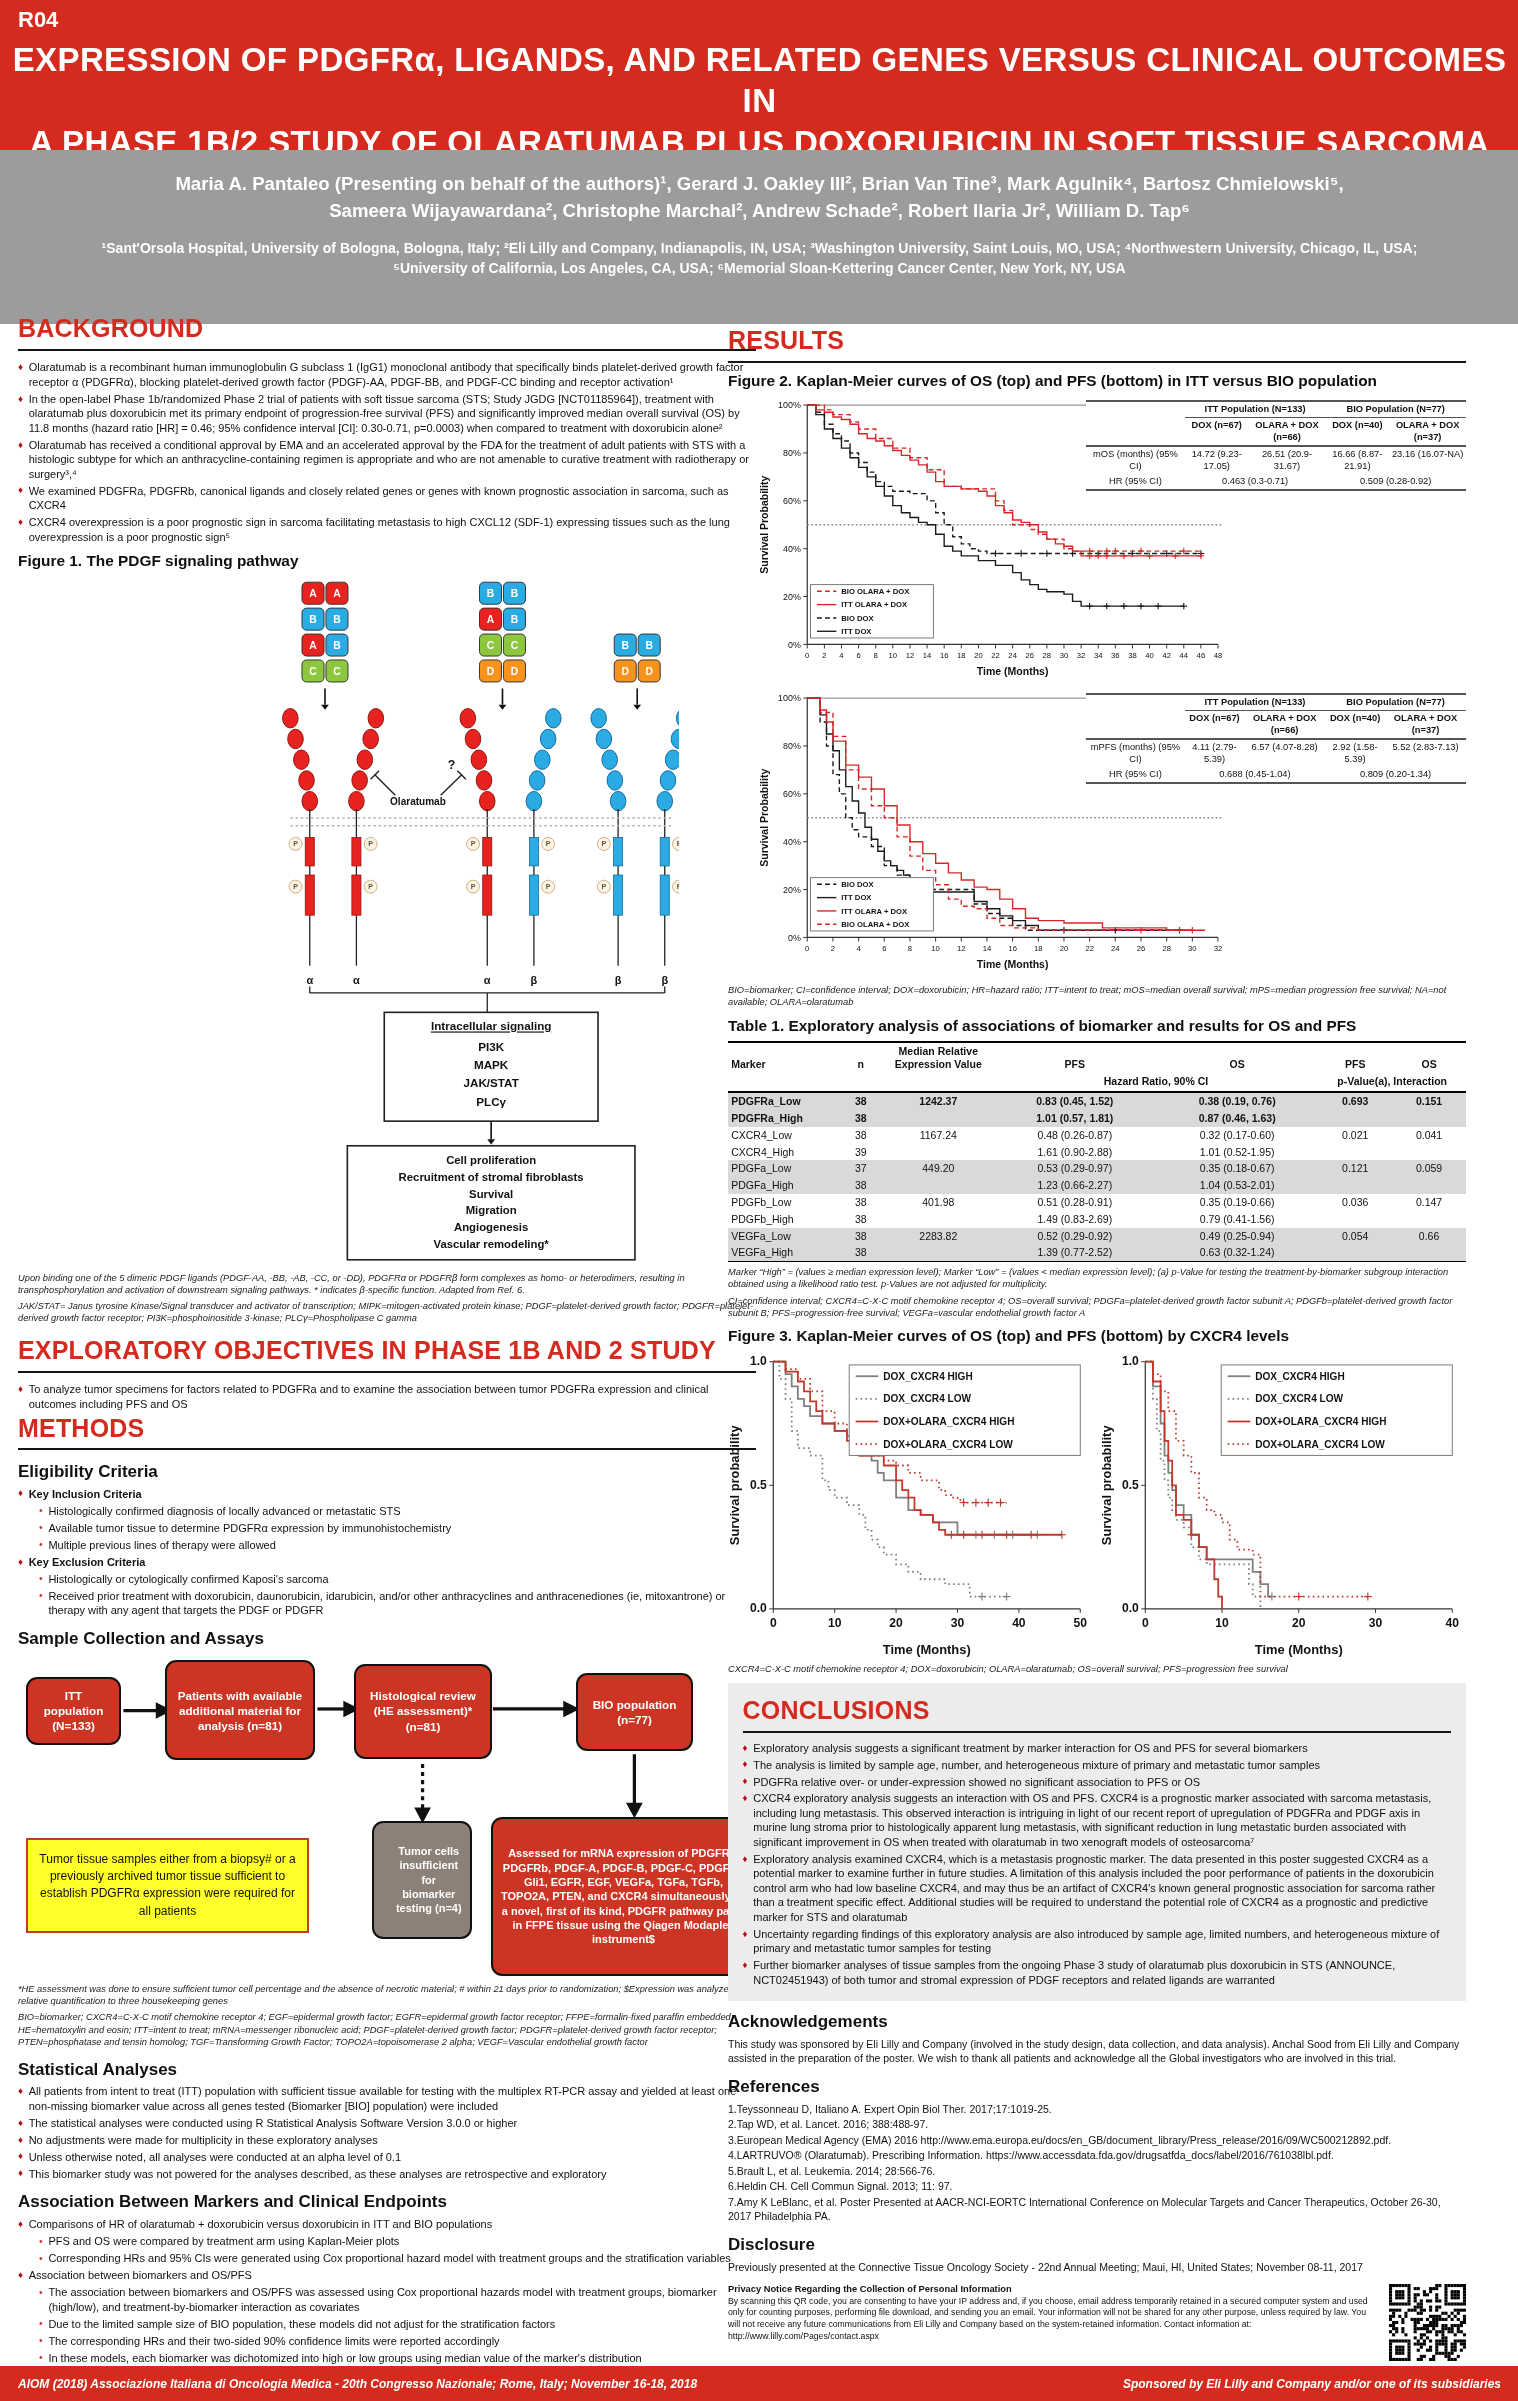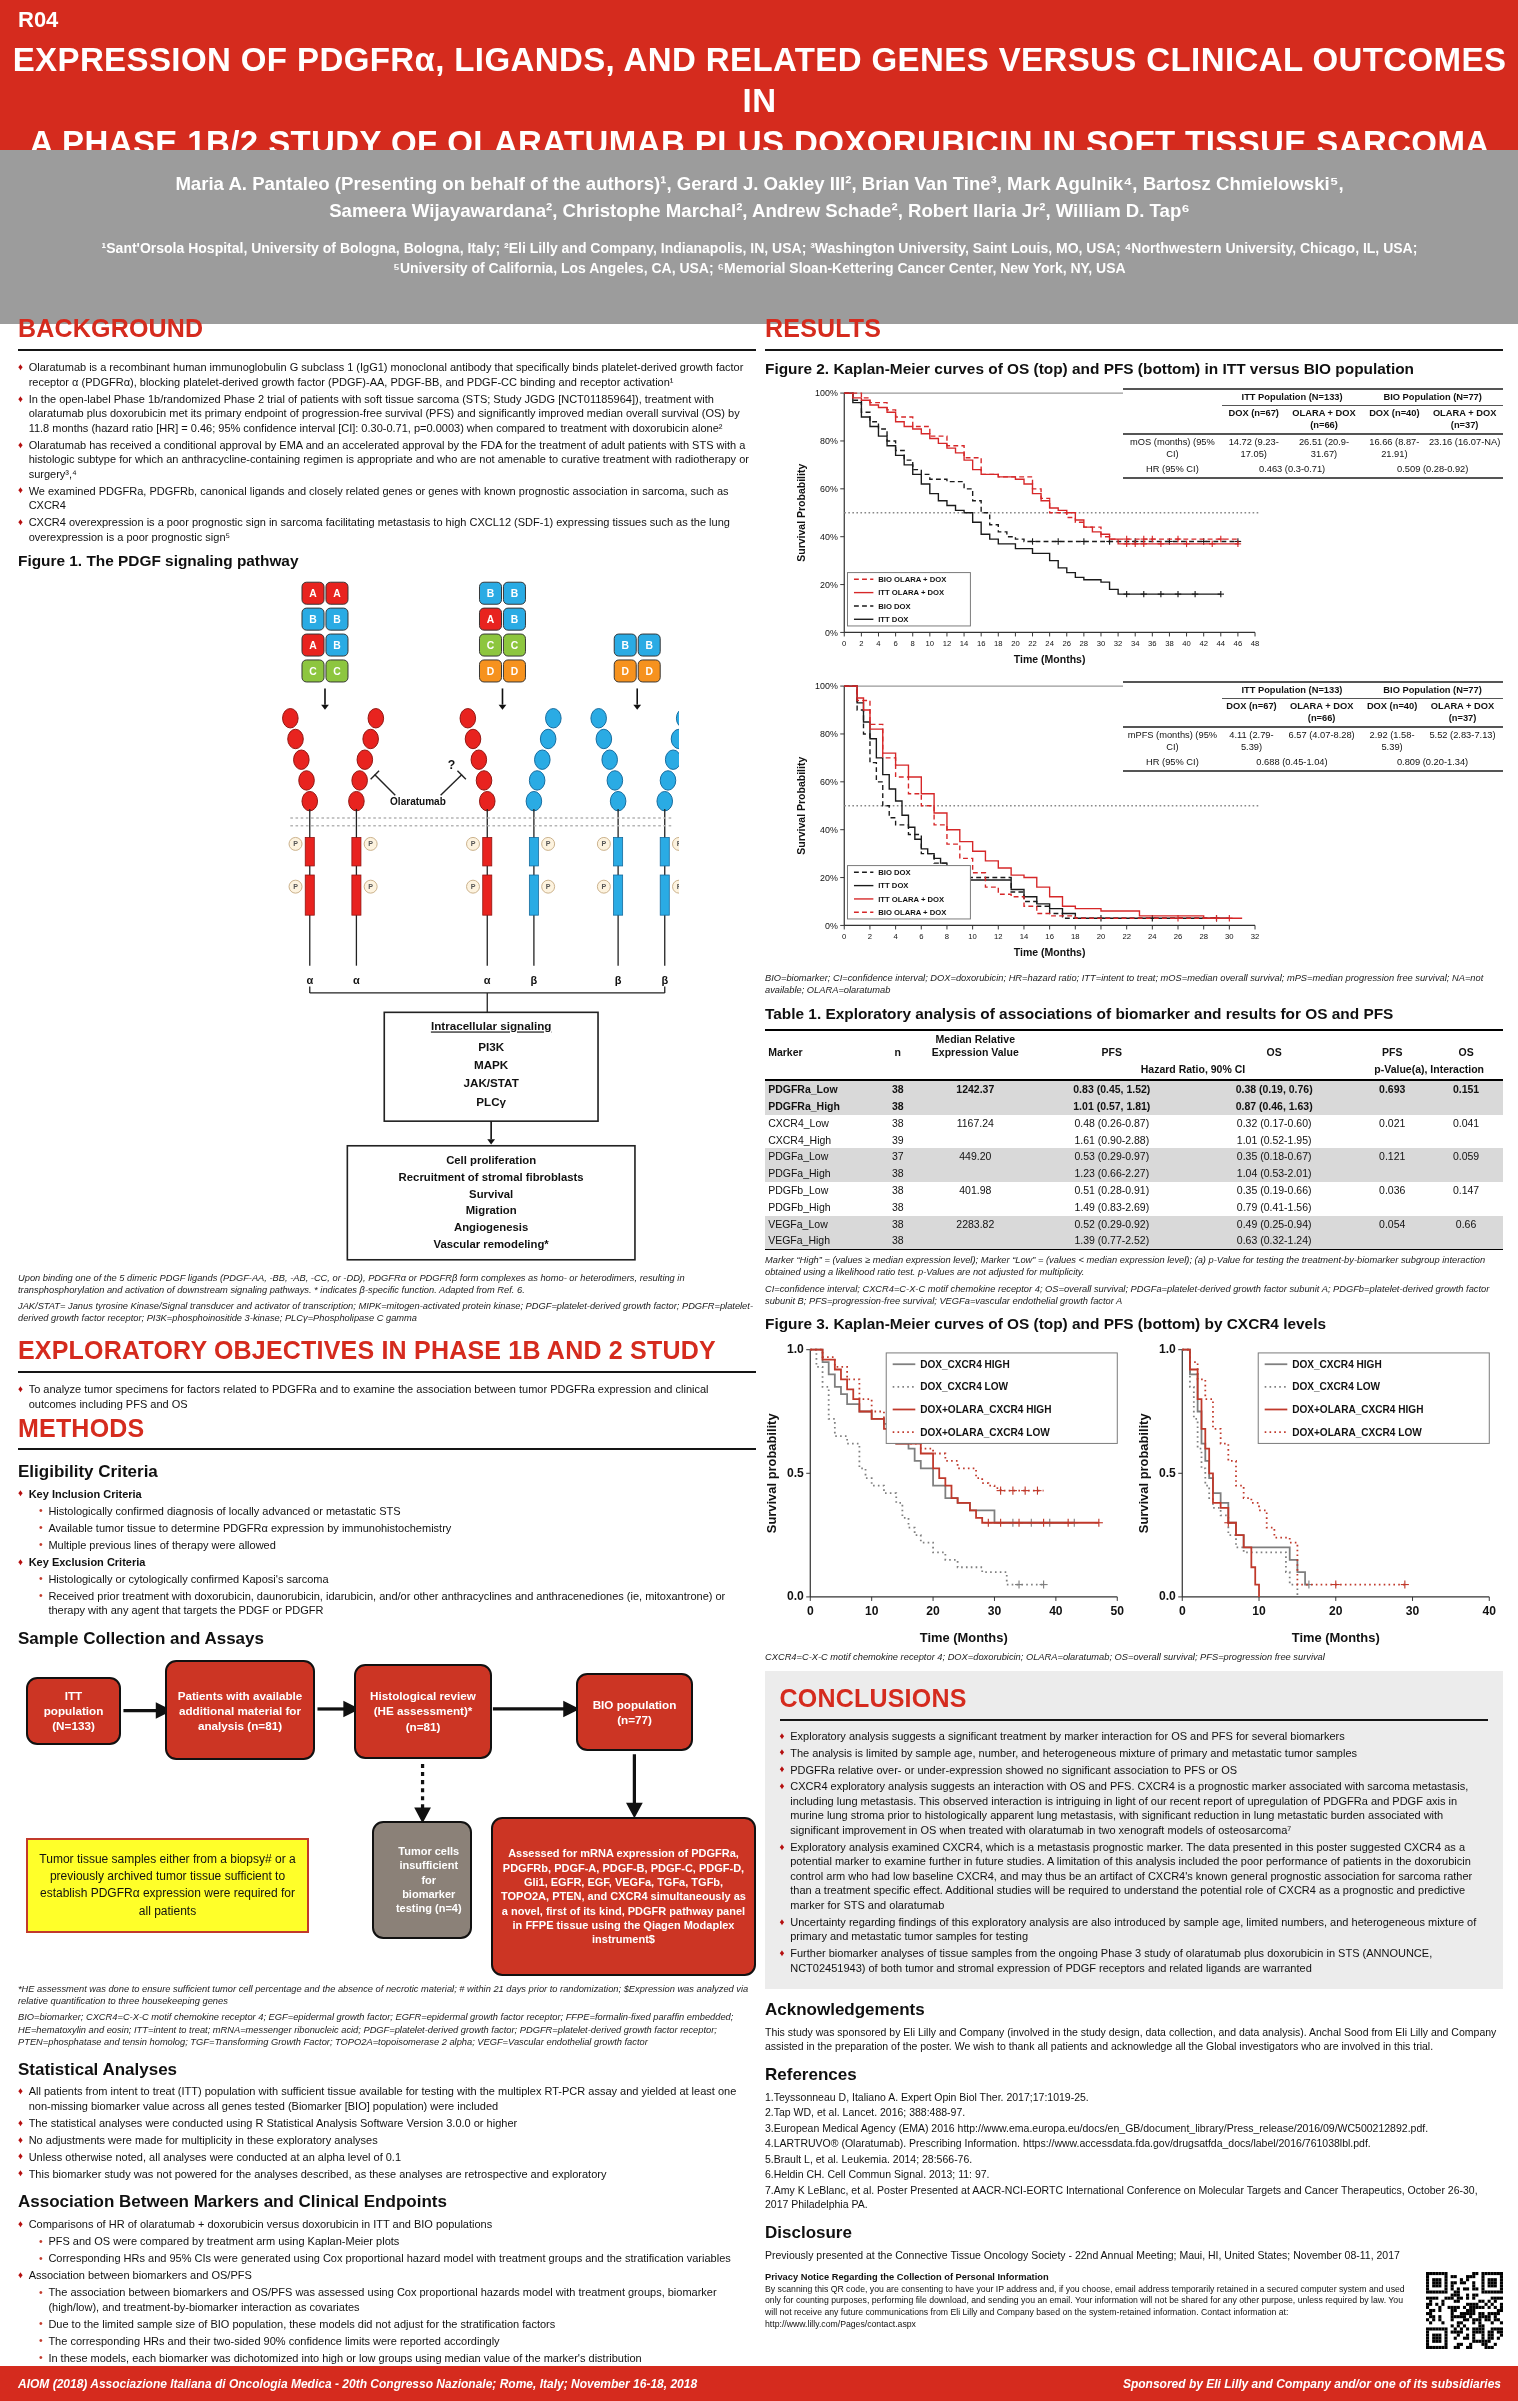--- a/index.html
+++ b/index.html
@@ -10,21 +10,21 @@
   .hdr { position:absolute; top:0; left:0; width:100%; height:178px; background:#D52B1E; color:#fff; }
   .hdr .pid { position:absolute; top:6.5px; left:18px; font-size:22px; font-weight:bold; }
   .hdr .ttl { position:absolute; top:39px; left:0; width:100%; text-align:center; font-size:33px; font-weight:bold; line-height:1.25; letter-spacing:0.4px; }
   .band { position:absolute; top:150px; left:0; width:100%; height:174px; background:#9C9C9C; color:#fff; text-align:center; }
   .band .auth { margin-top:21px; font-size:18.6px; font-weight:bold; line-height:1.45; }
   .band .affl { margin-top:13px; font-size:14px; font-weight:bold; line-height:1.45; padding:0 73px; }
 
   
   .col { position:absolute; top:314px; width:738px; }
   .col-l { left:18px; }
-  .col-r { left:765px; }
+  .col-r { left:728px;margin-top:12px; }
 
   h2.sec { color:#D52B1E; font-size:25px; font-weight:bold; border-bottom:2.4px solid #151515; padding-bottom:5.7px; margin-bottom:9.7px; letter-spacing:0.2px; }
   h3.sub { color:#101010; font-size:17px; font-weight:bold; margin:11.3px 0 4.9px 0; }
   h3.figcap { color:#101010; font-size:15.4px; font-weight:bold; margin:8px 0 6.5px 0; }
 
   .bi { display:flex; margin:2.4px 0; font-size:11px; line-height:1.32; color:#111; }
   .bi .mark { color:#B50F0F; margin-right:5.7px; flex:0 0 auto; font-size:9.7px; padding-top:0.8px; }
   .bi.l2 { margin-left:21px; }
   .bi.l2 .mark { color:#C23A2B; font-size:10.5px; }
   .bi.bold .txt { font-weight:bold; }

